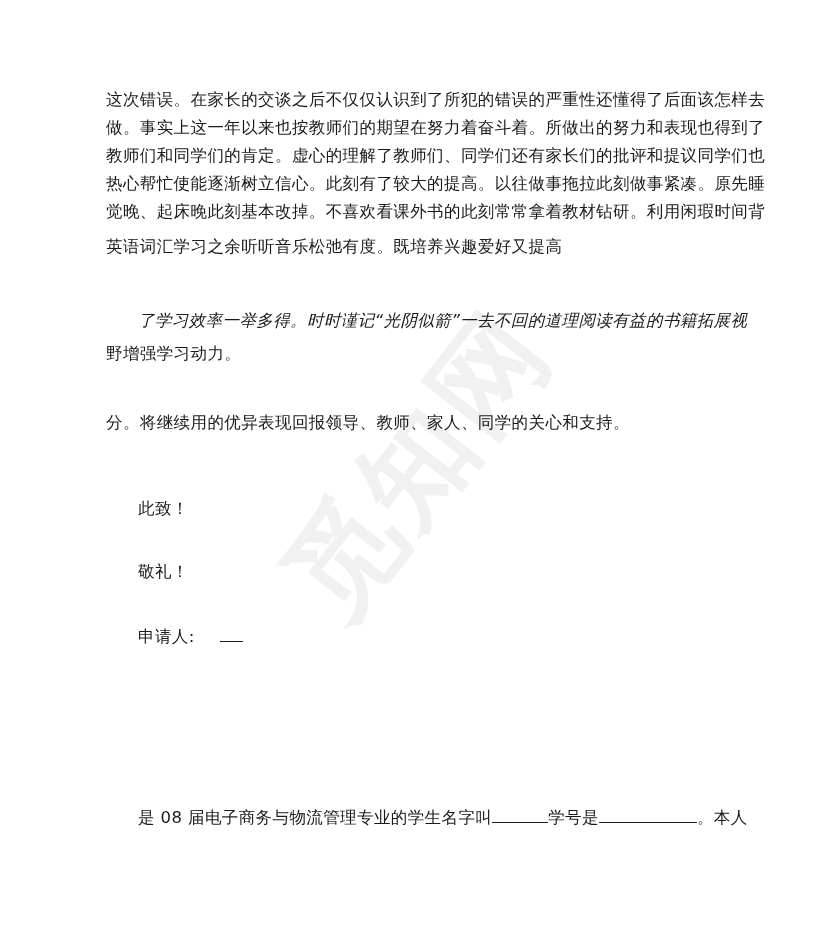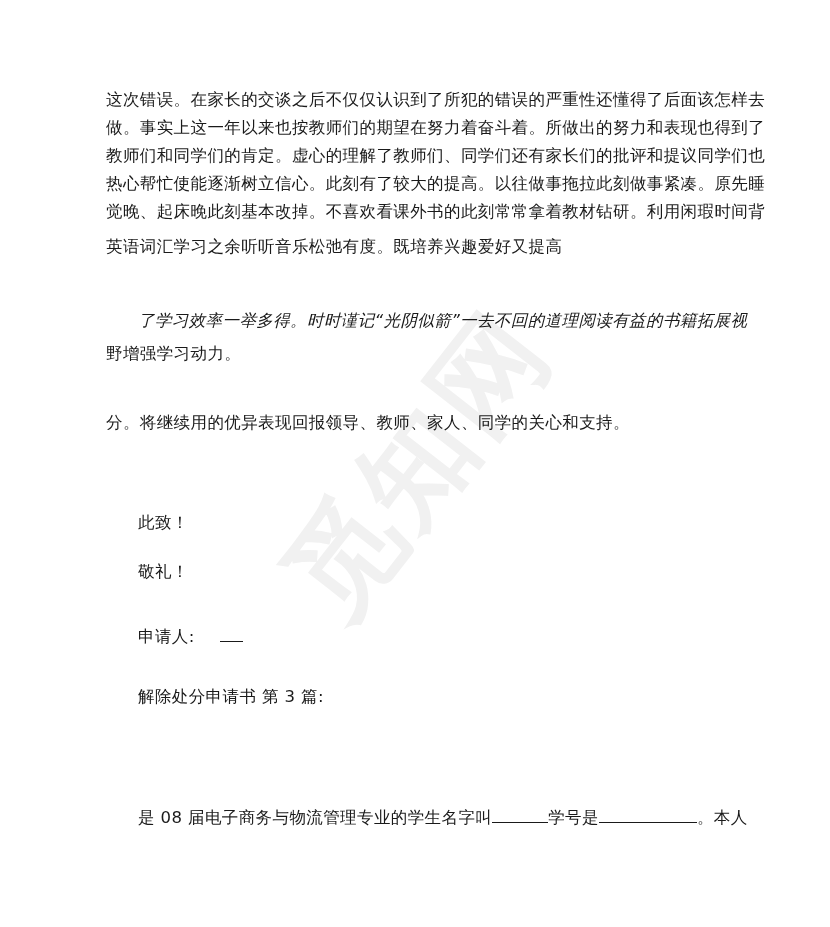--- a/index.html
+++ b/index.html
@@ -65,28 +65,27 @@
   <div class="line" style="top:145px;">教师们和同学们的肯定。虚心的理解了教师们、同学们还有家长们的批评和提议同学们也</div>
   <div class="line" style="top:173px;">热心帮忙使能逐渐树立信心。此刻有了较大的提高。以往做事拖拉此刻做事紧凑。原先睡</div>
   <div class="line" style="top:201px;">觉晚、起床晚此刻基本改掉。不喜欢看课外书的此刻常常拿着教材钻研。利用闲瑕时间背</div>
   <div class="line" style="top:212px;margin-top:24px;">英语词汇学习之余听听音乐松弛有度。既培养兴趣爱好又提高</div>
 
   <div class="line indent" style="top:310px;font-style:italic;">了学习效率一举多得。时时谨记“光阴似箭”一去不回的道理阅读有益的书籍拓展视</div>
   <div class="line" style="top:343px;">野增强学习动力。</div>
 
   <div class="line" style="top:412px;">分。将继续用的优异表现回报领导、教师、家人、同学的关心和支持。</div>
 
-  <div class="line indent" style="top:512px;">此致！</div>
+  <div class="line indent" style="top:498px;">此致！</div>
   <div class="line indent" style="top:561px;">敬礼！</div>
 
   <div class="line indent" style="top:625px;">
     <span>申请人:</span>
     <span class="blank" style="width:23px; margin-left:20px;"></span>
   </div>
 
-  <div class="line indent" style="top:686px;">解除处分申请书 第 3 篇:</div>
 
 
   <div class="line indent" style="top:806px;text-align:right;">
     <span>是  08  届电子商务与物流管理专业的学生名字叫</span><span class="blank" style="width:56px;"></span><span>学号是</span><span class="blank" style="width:98px;"></span><span>。本人</span>
   </div>
 
 </div>
 
 </body></html>

